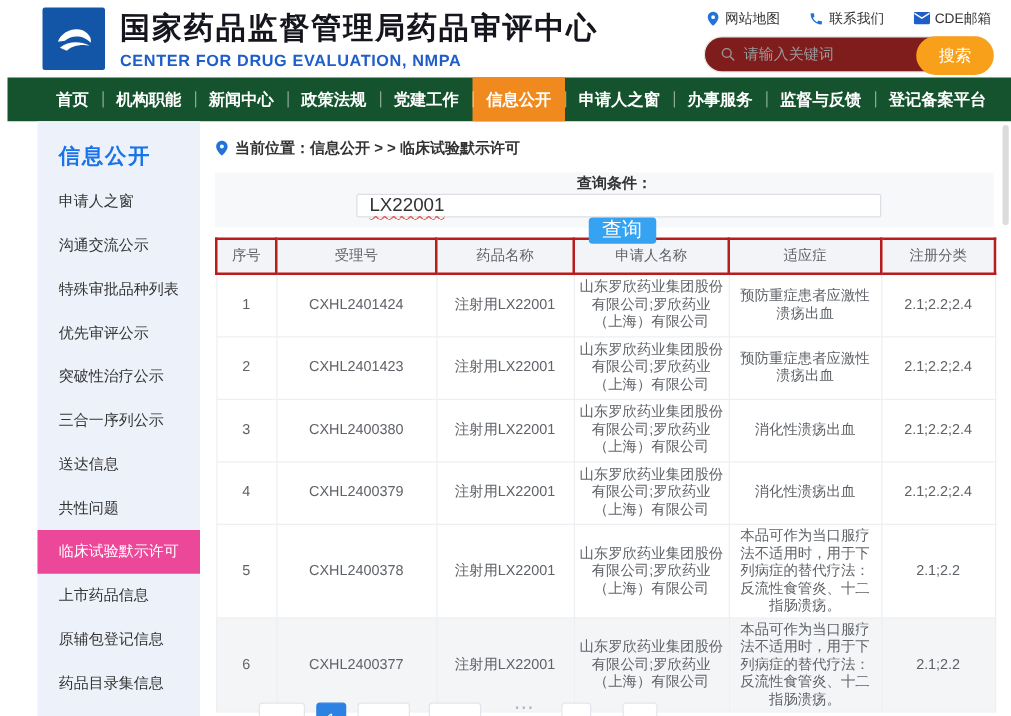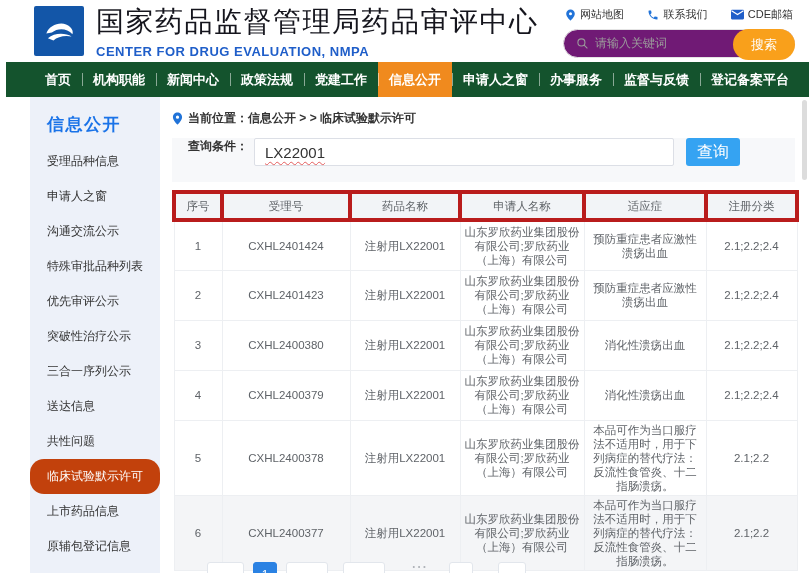--- a/index.html
+++ b/index.html
@@ -7,62 +7,62 @@
     width: 809px; height: 573px; overflow: hidden;
     font-family: "Liberation Sans", "DejaVu Sans", sans-serif;
     background: #fff; position: relative;
   }
   
   .header { position: absolute; top: 0; left: 0; width: 809px; height: 62px;
             background: #fff; display: flex; align-items: center; padding-left: 34px; }
   .logo { width: 50px; height: 50px; background: #1356a8; border-radius: 2px;
           display: flex; align-items: center; justify-content: center; flex: 0 0 auto; }
   .titles { margin-left: 12px; }
-  .title-cn { font-size: 28px; font-weight: normal; color: #15151d; letter-spacing: 1.5px; white-space: nowrap; }
+  .title-cn { font-size: 24px; font-weight: bold; color: #15151d; letter-spacing: 1.5px; white-space: nowrap; }
   .title-en { font-size: 13px; font-weight: bold; color: #1f5ec9; letter-spacing: 0.5px; margin-top: 3px; white-space: nowrap; }
   .header-right { position: absolute; right: 14px; top: 7px; width: 232px; }
   .quick-links { display: flex; justify-content: space-between; padding: 0 2px; margin-bottom: 7px; }
   .quick-link { display: flex; align-items: center; gap: 4px; font-size: 11px; color: #333; cursor: pointer; white-space: nowrap; }
   .search-bar { position: relative; height: 29px; border: 1px solid #e4e4e4; border-radius: 15px;
-                background: #701a75; display: flex; align-items: center; padding-left: 12px; cursor: text; }
+                background: #7f1d1d; display: flex; align-items: center; padding-left: 12px; cursor: text; }
   .search-ph { color: #9b9b9b; font-size: 12px; margin-left: 6px; }
   .search-btn { position: absolute; right: -1px; top: -1px; width: 62px; height: 31px; border: none;
                 border-radius: 16px; background: #f9a01b; color: #fff; font-size: 13px; cursor: pointer;
                 font-family: inherit; }
   
   .nav { position: absolute; top: 62px; left: 6px; width: 809px; height: 35px;
          background: #14532d; display: flex; padding-left: 28px; }
   .nav-item { display: flex; align-items: center; padding: 0 11px; color: #fff; font-size: 13px;
               font-weight: bold; position: relative; cursor: pointer; white-space: nowrap; }
   .nav-item + .nav-item::before { content: ""; position: absolute; left: 0; top: 11px;
               width: 1px; height: 13px; background: rgba(255,255,255,0.5); }
   .nav-item.active { background: #f08a1e; }
   
   .sidebar { position: absolute; left: 30px; top: 97px; width: 130px; height: 476px; background: #edf1f9; }
   .sidebar-title { color: #1a73e8; font-size: 17px; font-weight: bold; letter-spacing: 1.5px; padding: 16px 0 8px 17px; }
   .side-item { font-size: 12px; color: #333; padding: 9px 0 9px 17px; cursor: pointer; white-space: nowrap; }
-  .side-item.active { background: #c2410c; color: #fff; border-radius: 14px; }
+  .side-item.active { background: #ec4899; color: #fff; }
   
   .main { position: absolute; left: 172px; top: 97px; width: 623px; }
   .breadcrumb { display: flex; align-items: center; gap: 5px; margin-top: 13px;
                 font-size: 12px; color: #333; font-weight: bold; }
-  .query-panel { margin-top: 11px; height: 44px; background: #f7f8fa; display: flex; padding-left: 16px; }
+  .query-panel { margin-top: 11px; height: 44px; background: #f7f8fa; display: flex; align-items: center; padding-left: 16px; flex-direction: column; }
   .query-label { font-size: 12px; color: #333; font-weight: bold; }
   .query-input { width: 420px; height: 28px; background: #fff; border: 1px solid #dcdfe6; border-radius: 2px;
                  margin-left: 6px; display: flex; align-items: center; padding-left: 10px;
                  font-size: 15px; color: #333; cursor: text; }
   .query-value { text-decoration: underline; text-decoration-style: wavy; text-decoration-color: #e35d5d;
                  text-decoration-thickness: 1px; text-underline-offset: 3px; }
   .query-btn { margin-left: 12px; width: 54px; height: 28px; border: none; border-radius: 3px;
                background: #35a3f2; color: #fff; font-size: 16px; cursor: pointer; font-family: inherit; }
   
   table { margin-top: 8px; width: 623px; border-collapse: collapse; table-layout: fixed;
           font-size: 11.5px; color: #5f6368; line-height: 14px; }
   th { background: #f2f4f7; font-weight: normal; color: #5f6368; height: 28px;
-       border: 4px solid #b91c1c; padding: 2px; }
+       border: 2px solid #b91c1c; padding: 2px; }
   td { border: 1px solid #edeff2; text-align: center; vertical-align: middle; padding: 2px 4px; }
   tr.hl td { background: #f4f5f7; }
   
   .pagination { position: absolute; left: 207px; top: 562px; display: flex; align-items: flex-start; }
   .pg-btn { height: 26px; border: 1px solid #e2e6ec; background: #fff; border-radius: 3px; font-size: 12px;
             color: #606266; display: flex; align-items: center; justify-content: center;
             cursor: pointer; margin-right: 9px; }
   .pg-btn.active { background: #2b82e3; border-color: #2b82e3; color: #fff; }
   .pg-ghost { border: none; background: transparent; color: #b0b4ba; font-size: 16px;
               align-items: flex-start; line-height: 10px; cursor: default; }
@@ -134,21 +134,20 @@
     <div class="nav-item active">信息公开</div>
     <div class="nav-item">申请人之窗</div>
     <div class="nav-item">办事服务</div>
     <div class="nav-item">监督与反馈</div>
     <div class="nav-item">登记备案平台</div>
   </div>
 
 <div class="sidebar">
   <div class="sidebar-title">信息公开</div>
   <div id="side-items">
-      <div class="side-item">受理品种信息</div>
       <div class="side-item">申请人之窗</div>
       <div class="side-item">沟通交流公示</div>
       <div class="side-item">特殊审批品种列表</div>
       <div class="side-item">优先审评公示</div>
       <div class="side-item">突破性治疗公示</div>
       <div class="side-item">三合一序列公示</div>
       <div class="side-item">送达信息</div>
       <div class="side-item">共性问题</div>
       <div class="side-item active">临床试验默示许可</div>
       <div class="side-item">上市药品信息</div>

